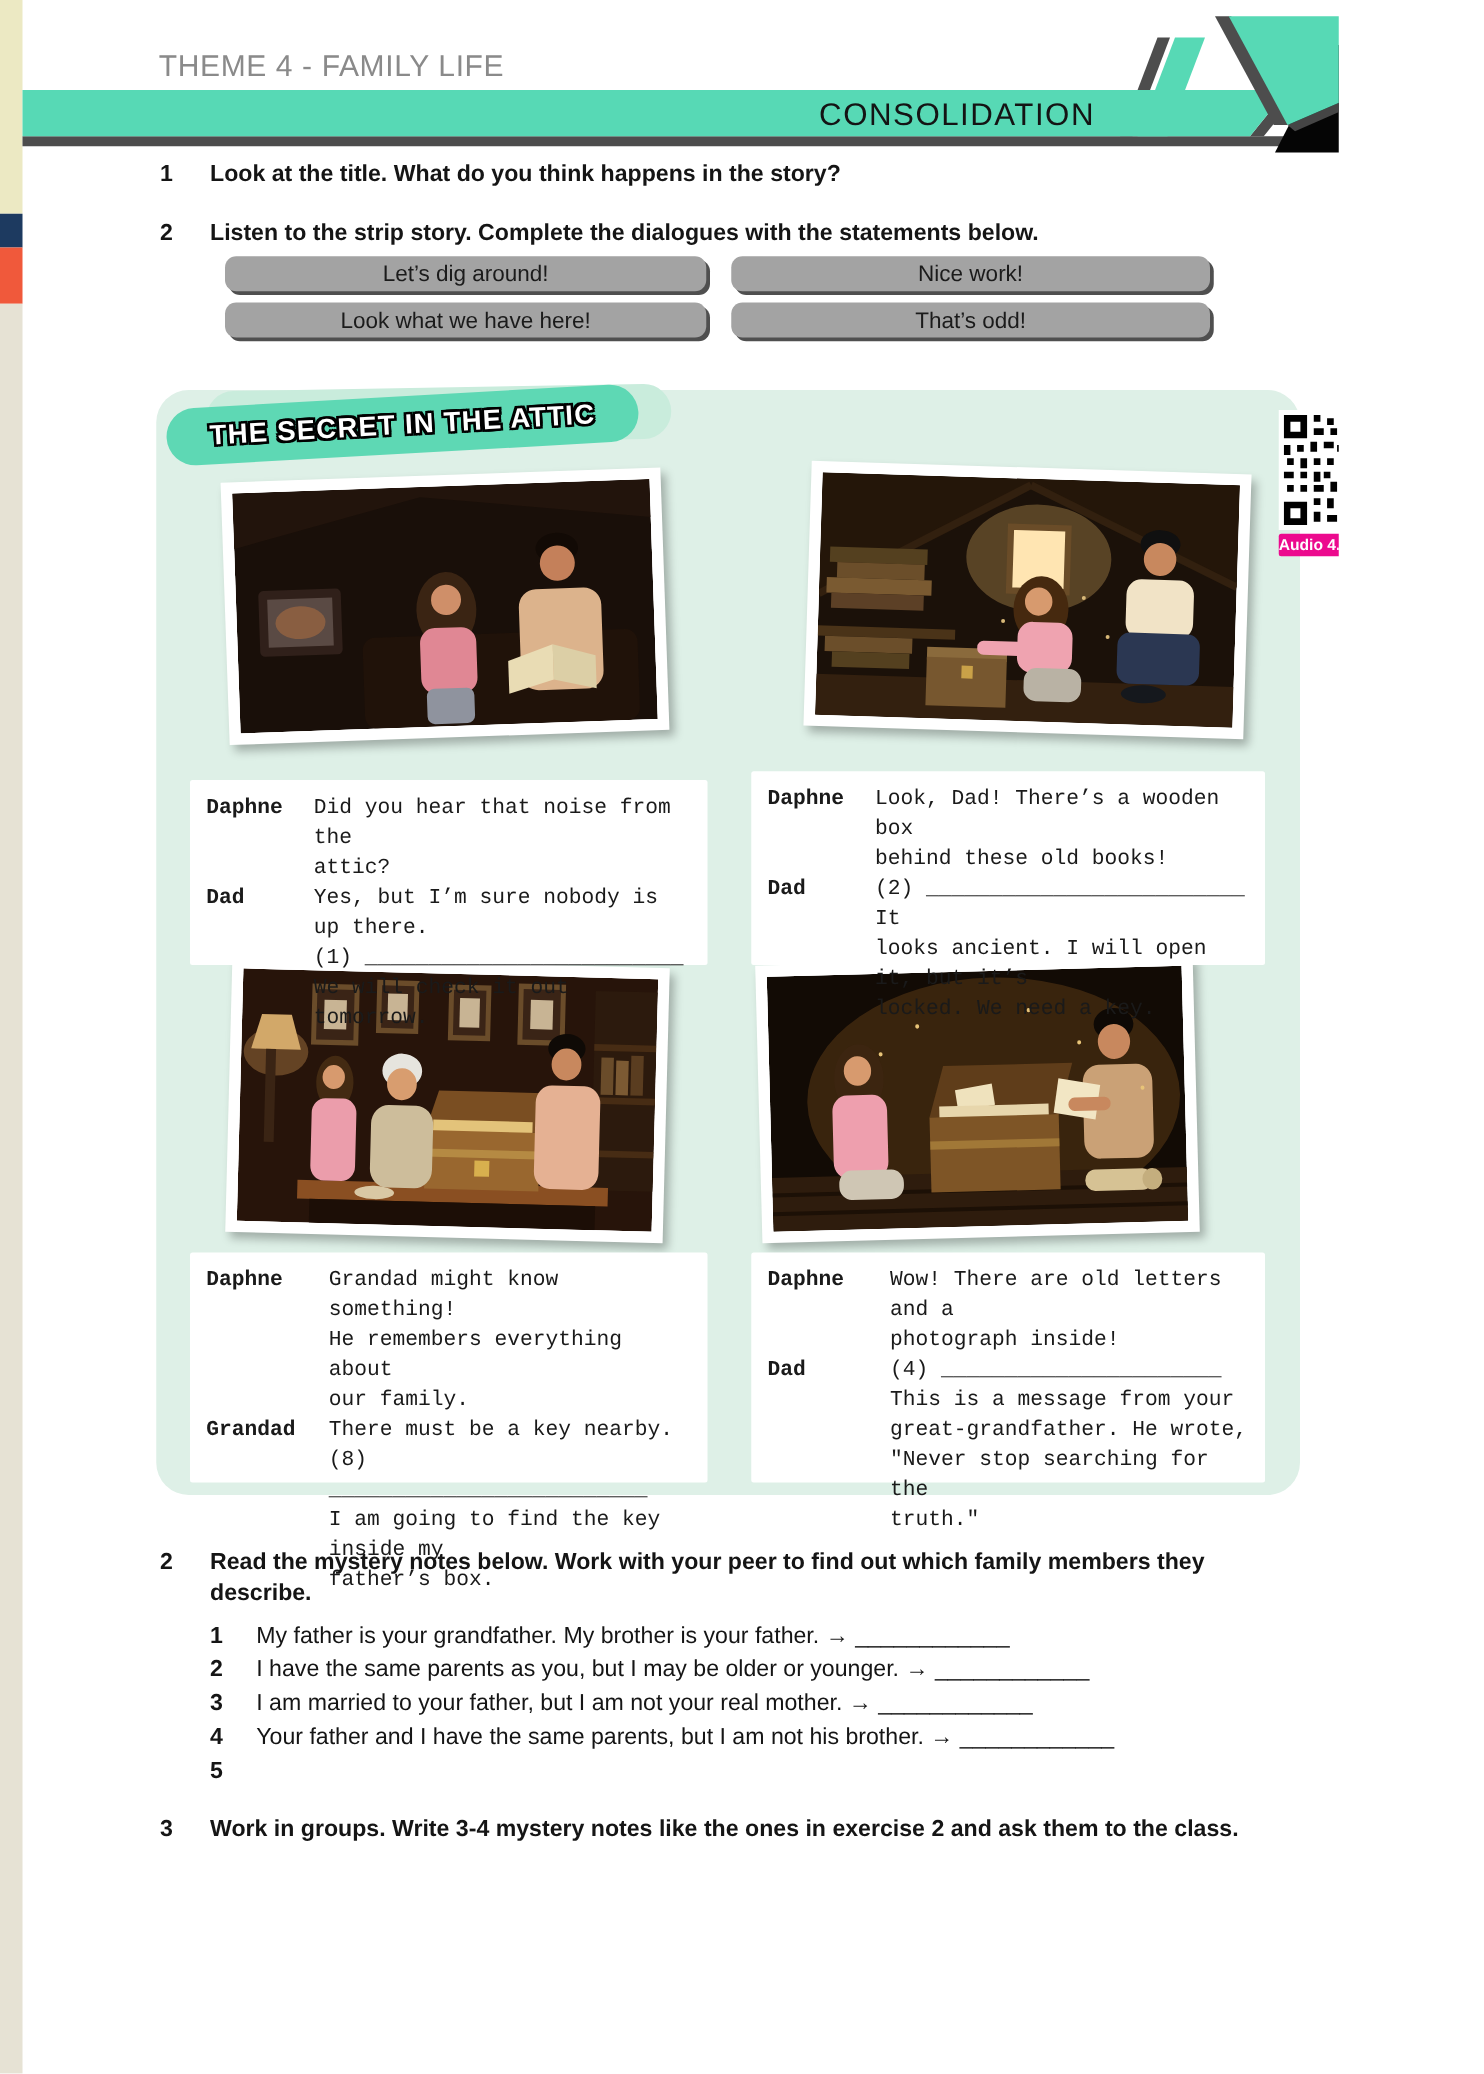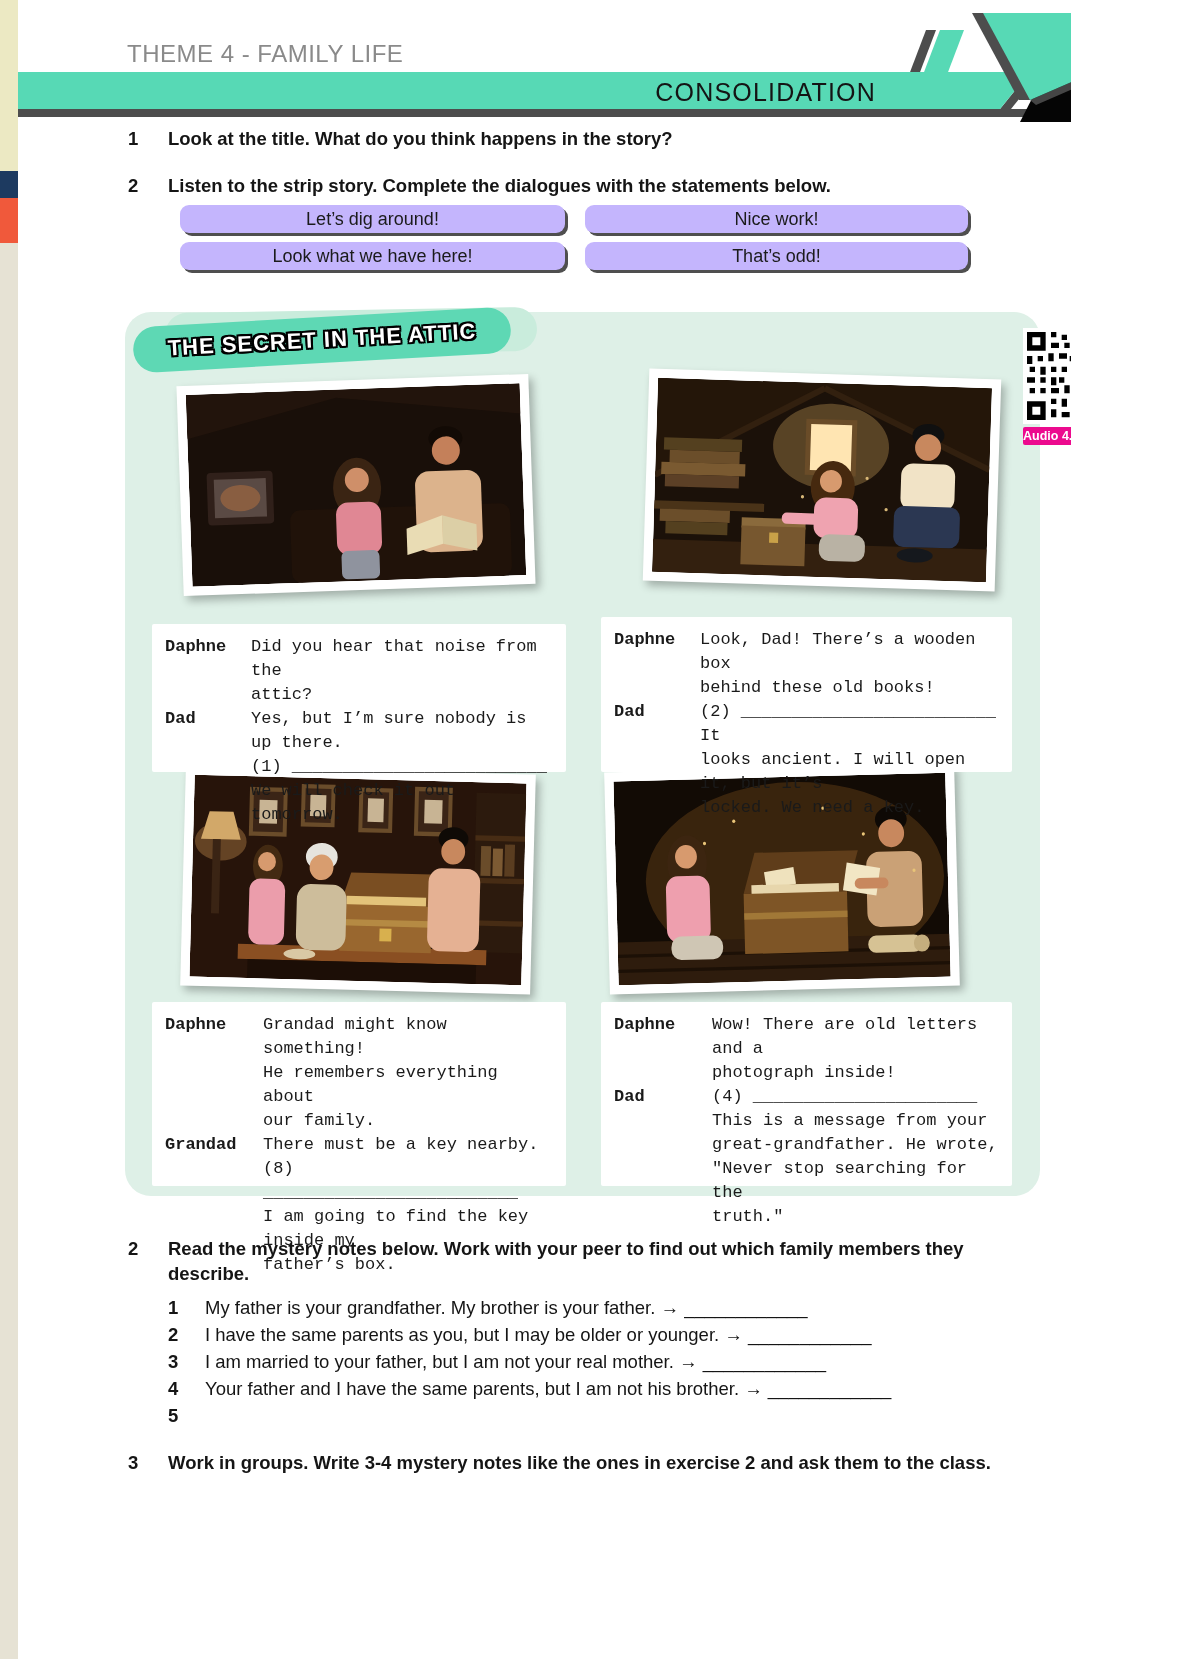--- a/index.html
+++ b/index.html
@@ -20,21 +20,21 @@
   .unit-num{position:absolute;left:1118px;top:52px;width:58px;text-align:center;
             font-size:38px;font-weight:bold;color:#ffffff;}
   
   .exrow{position:absolute;left:128px;display:flex;font-weight:bold;font-size:18.5px;line-height:25px;}
   .exnum{flex:0 0 40px;}
   .extext{width:880px;white-space:pre-line;}
   .ex1{top:126px;} .ex2a{top:173px;} .ex2b{top:1236px;} .ex3{top:1450px;}
   
   .chips{position:absolute;left:180px;top:205px;display:grid;grid-template-columns:385px 383px;
          column-gap:20px;row-gap:9px;}
-  .chip{height:28px;line-height:28px;text-align:center;background:#c4b5fd;border-radius:9px;
+  .chip{height:28px;line-height:28px;text-align:center;background:#a3a3a3;border-radius:9px;
         font-size:18px;color:#1b1b1b;box-shadow:3px 3px 0 #4f4f4f;}
   
   .panel{position:absolute;left:125px;top:312px;width:915px;height:884px;background:#def0e7;border-radius:26px;}
   .banner-echo{position:absolute;left:165px;top:310px;width:372px;height:44px;background:#c9ecdc;
                border-radius:22px;transform:rotate(-1deg);}
   .banner{position:absolute;left:133px;top:317px;width:378px;height:46px;background:#5ed8b4;border-radius:23px;
           transform:rotate(-3.2deg);display:flex;align-items:center;justify-content:center;
           font-size:22px;font-weight:bold;letter-spacing:1px;color:#fff;
           text-shadow:-2px -2px 0 #000,2px -2px 0 #000,-2px 2px 0 #000,2px 2px 0 #000,
                       -2px 0 0 #000,2px 0 0 #000,0 -2px 0 #000,0 2px 0 #000;}

